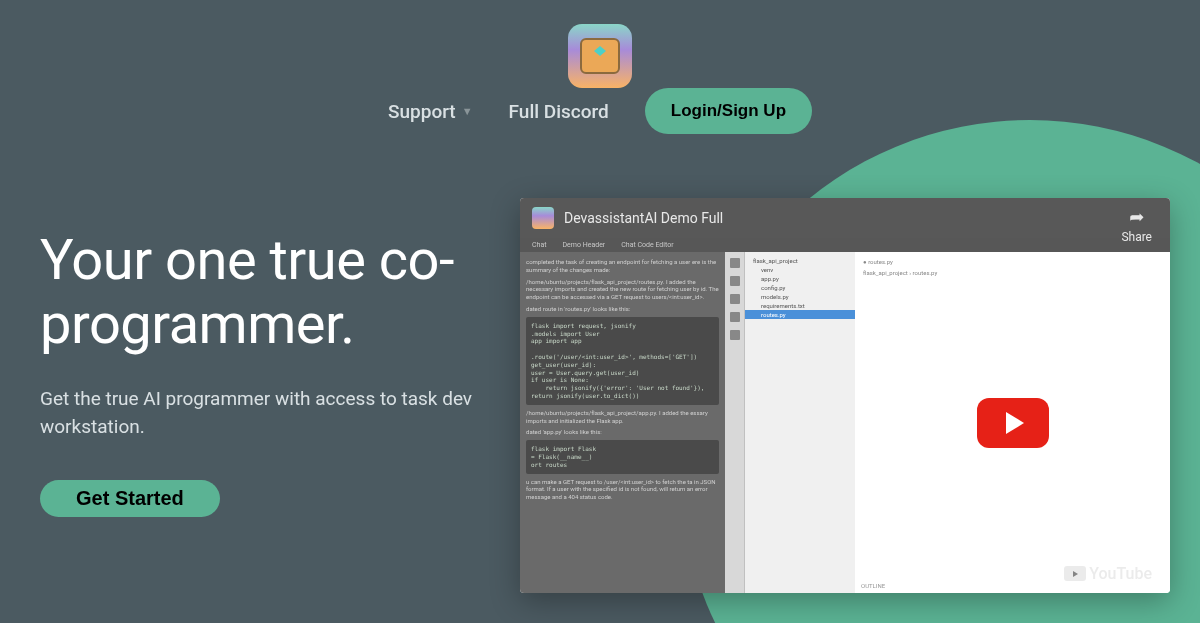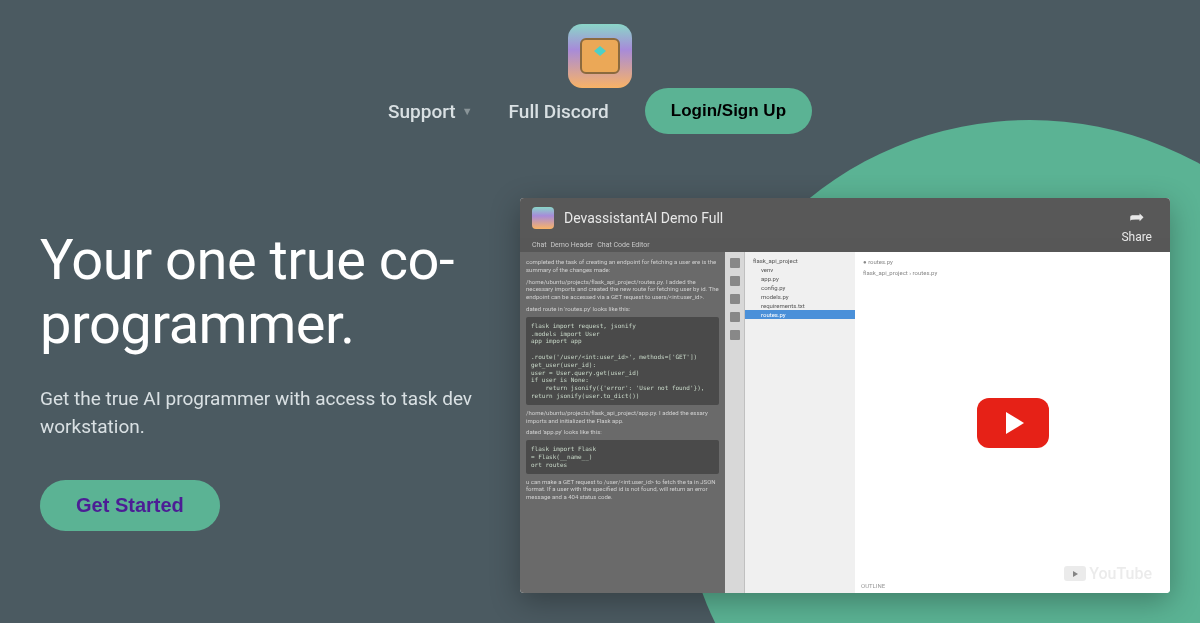--- a/index.html
+++ b/index.html
@@ -82,23 +82,23 @@
       color: #000000;
       border: none;
       padding: 13px 26px;
       border-radius: 24px;
       font-size: 17px;
       font-weight: 700;
       cursor: pointer;
     }
     .btn-primary-lg {
       background: #5bb394;
-      color: #4c1d95;
+      color: #000000;
       border: none;
-      padding: 14px 36px;
+      padding: 7px 36px;
       border-radius: 30px;
       font-size: 20px;
       font-weight: 600;
       cursor: pointer;
     }
     .hero {
       display: flex;
       padding: 40px 40px 0 40px;
       position: relative;
       z-index: 5;
@@ -166,21 +166,21 @@
     }
     .share-icon {
       font-size: 18px;
     }
     .video-menu {
       background: #575757;
       height: 14px;
       display: flex;
       align-items: center;
       padding: 0 12px;
-      gap: 4px;
+      gap: 16px;
     }
     .video-menu-item {
       color: #c8c8c8;
       font-size: 7px;
     }
     .video-body {
       display: flex;
       height: calc(100% - 54px);
     }
     .code-pane {

